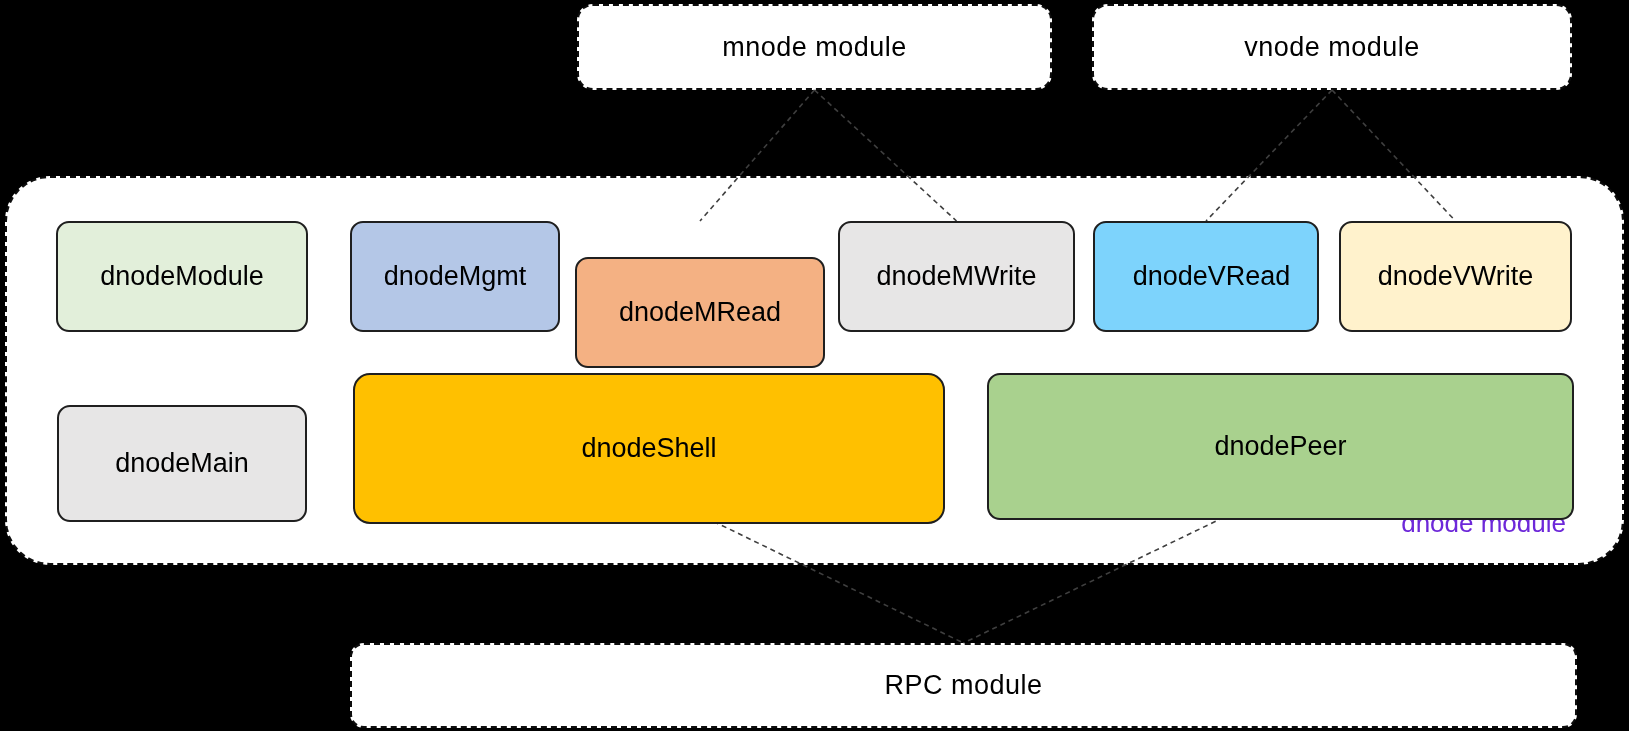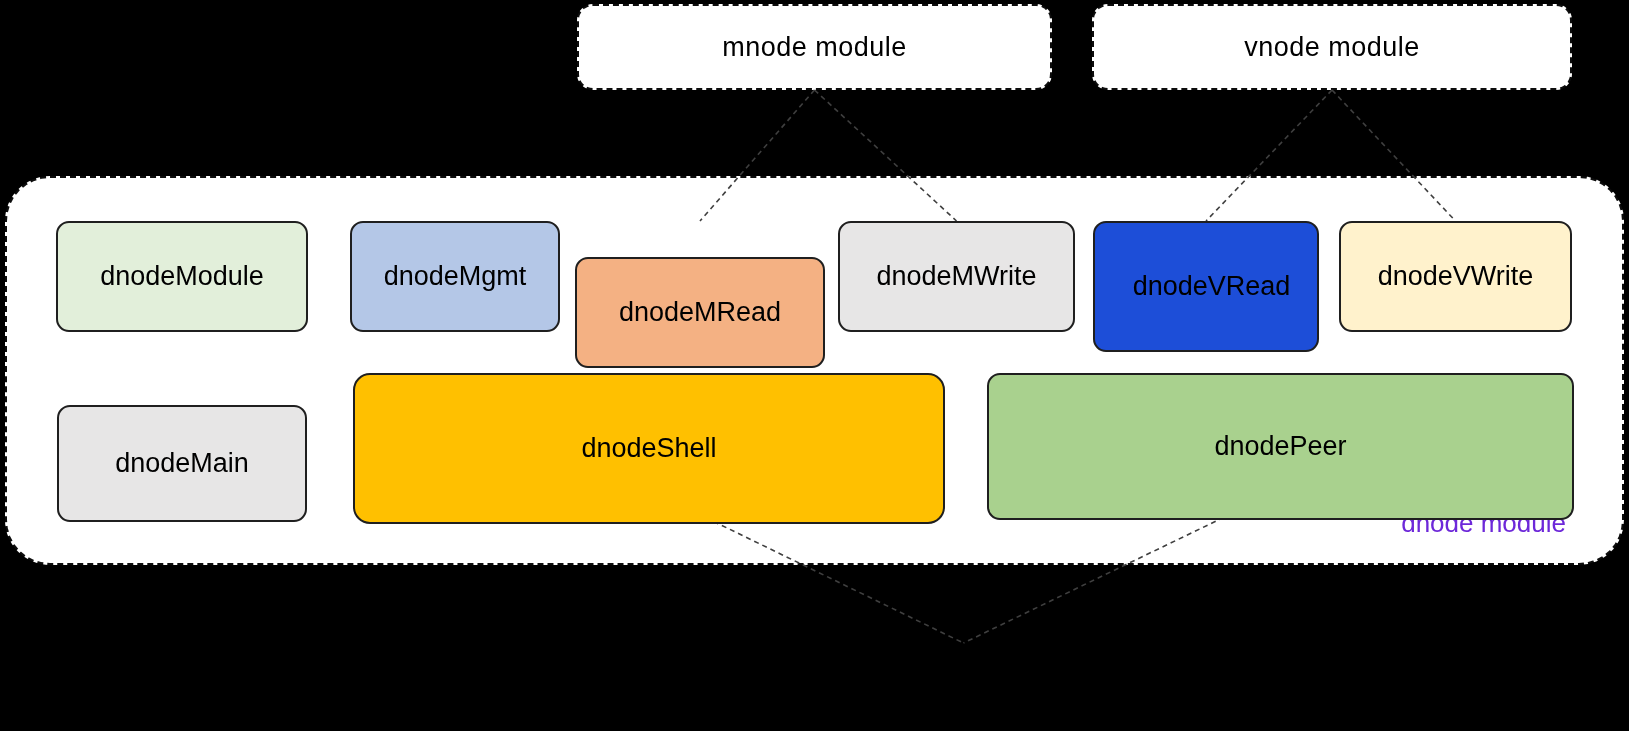--- a/index.html
+++ b/index.html
@@ -84,20 +84,23 @@
   </div>
 
   <div class="module-box small" id="mnode-module">
     <span class="module-label">mnode module</span>
   </div>
 
   <div class="module-box" id="dnode-module">
     <span id="dnode-module-label">dnode module</span>
   </div>
 
+  <div class="module-box" id="rpc-module">
+    <span class="module-label">RPC module</span>
+  </div>
 
   <svg id="connector-layer" viewBox="0 0 1629 731" xmlns="http://www.w3.org/2000/svg">
       <line x1="814.5" y1="90" x2="700" y2="221" stroke="#3f3f3f" stroke-width="1.6" stroke-dasharray="5 4"></line>
       <line x1="814.5" y1="90" x2="956.5" y2="221" stroke="#3f3f3f" stroke-width="1.6" stroke-dasharray="5 4"></line>
       <line x1="1332" y1="90" x2="1206" y2="221" stroke="#3f3f3f" stroke-width="1.6" stroke-dasharray="5 4"></line>
       <line x1="1332" y1="90" x2="1455.5" y2="221" stroke="#3f3f3f" stroke-width="1.6" stroke-dasharray="5 4"></line>
       <line x1="649" y1="490" x2="963.5" y2="643" stroke="#3f3f3f" stroke-width="1.6" stroke-dasharray="5 4"></line>
       <line x1="1280.5" y1="490" x2="963.5" y2="643" stroke="#3f3f3f" stroke-width="1.6" stroke-dasharray="5 4"></line>
     </svg>
 
@@ -107,21 +110,21 @@
       </div>
       <div class="component" style="left: 350px; top: 221px; width: 210px; height: 111px; background: rgb(180, 199, 231);">
         <span class="component-label">dnodeMgmt</span>
       </div>
       <div class="component" style="left: 575px; top: 221px; width: 250px; height: 111px; background: rgb(244, 177, 131); margin-top: 36px;">
         <span class="component-label">dnodeMRead</span>
       </div>
       <div class="component" style="left: 838px; top: 221px; width: 237px; height: 111px; background: rgb(231, 230, 230);">
         <span class="component-label">dnodeMWrite</span>
       </div>
-      <div class="component" style="left: 1093px; top: 221px; width: 226px; height: 131px; background: #1d4ed8; padding-left: 11px;">
+      <div class="component" style="left: 1093px; top: 221px; width: 226px; height: 111px; background: #7dd3fc; padding-left: 11px;">
         <span class="component-label">dnodeVRead</span>
       </div>
       <div class="component" style="left: 1339px; top: 221px; width: 233px; height: 111px; background: rgb(255, 242, 204); text-align: right;">
         <span class="component-label">dnodeVWrite</span>
       </div>
       <div class="component" style="left: 57px; top: 373px; width: 250px; height: 117px; background: rgb(231, 230, 230); margin-top: 32px;">
         <span class="component-label">dnodeMain</span>
       </div>
       <div class="component" style="left: 353px; top: 373px; width: 592px; height: 151px; background: rgb(255, 192, 0); border-radius: 17px;">
         <span class="component-label">dnodeShell</span>

